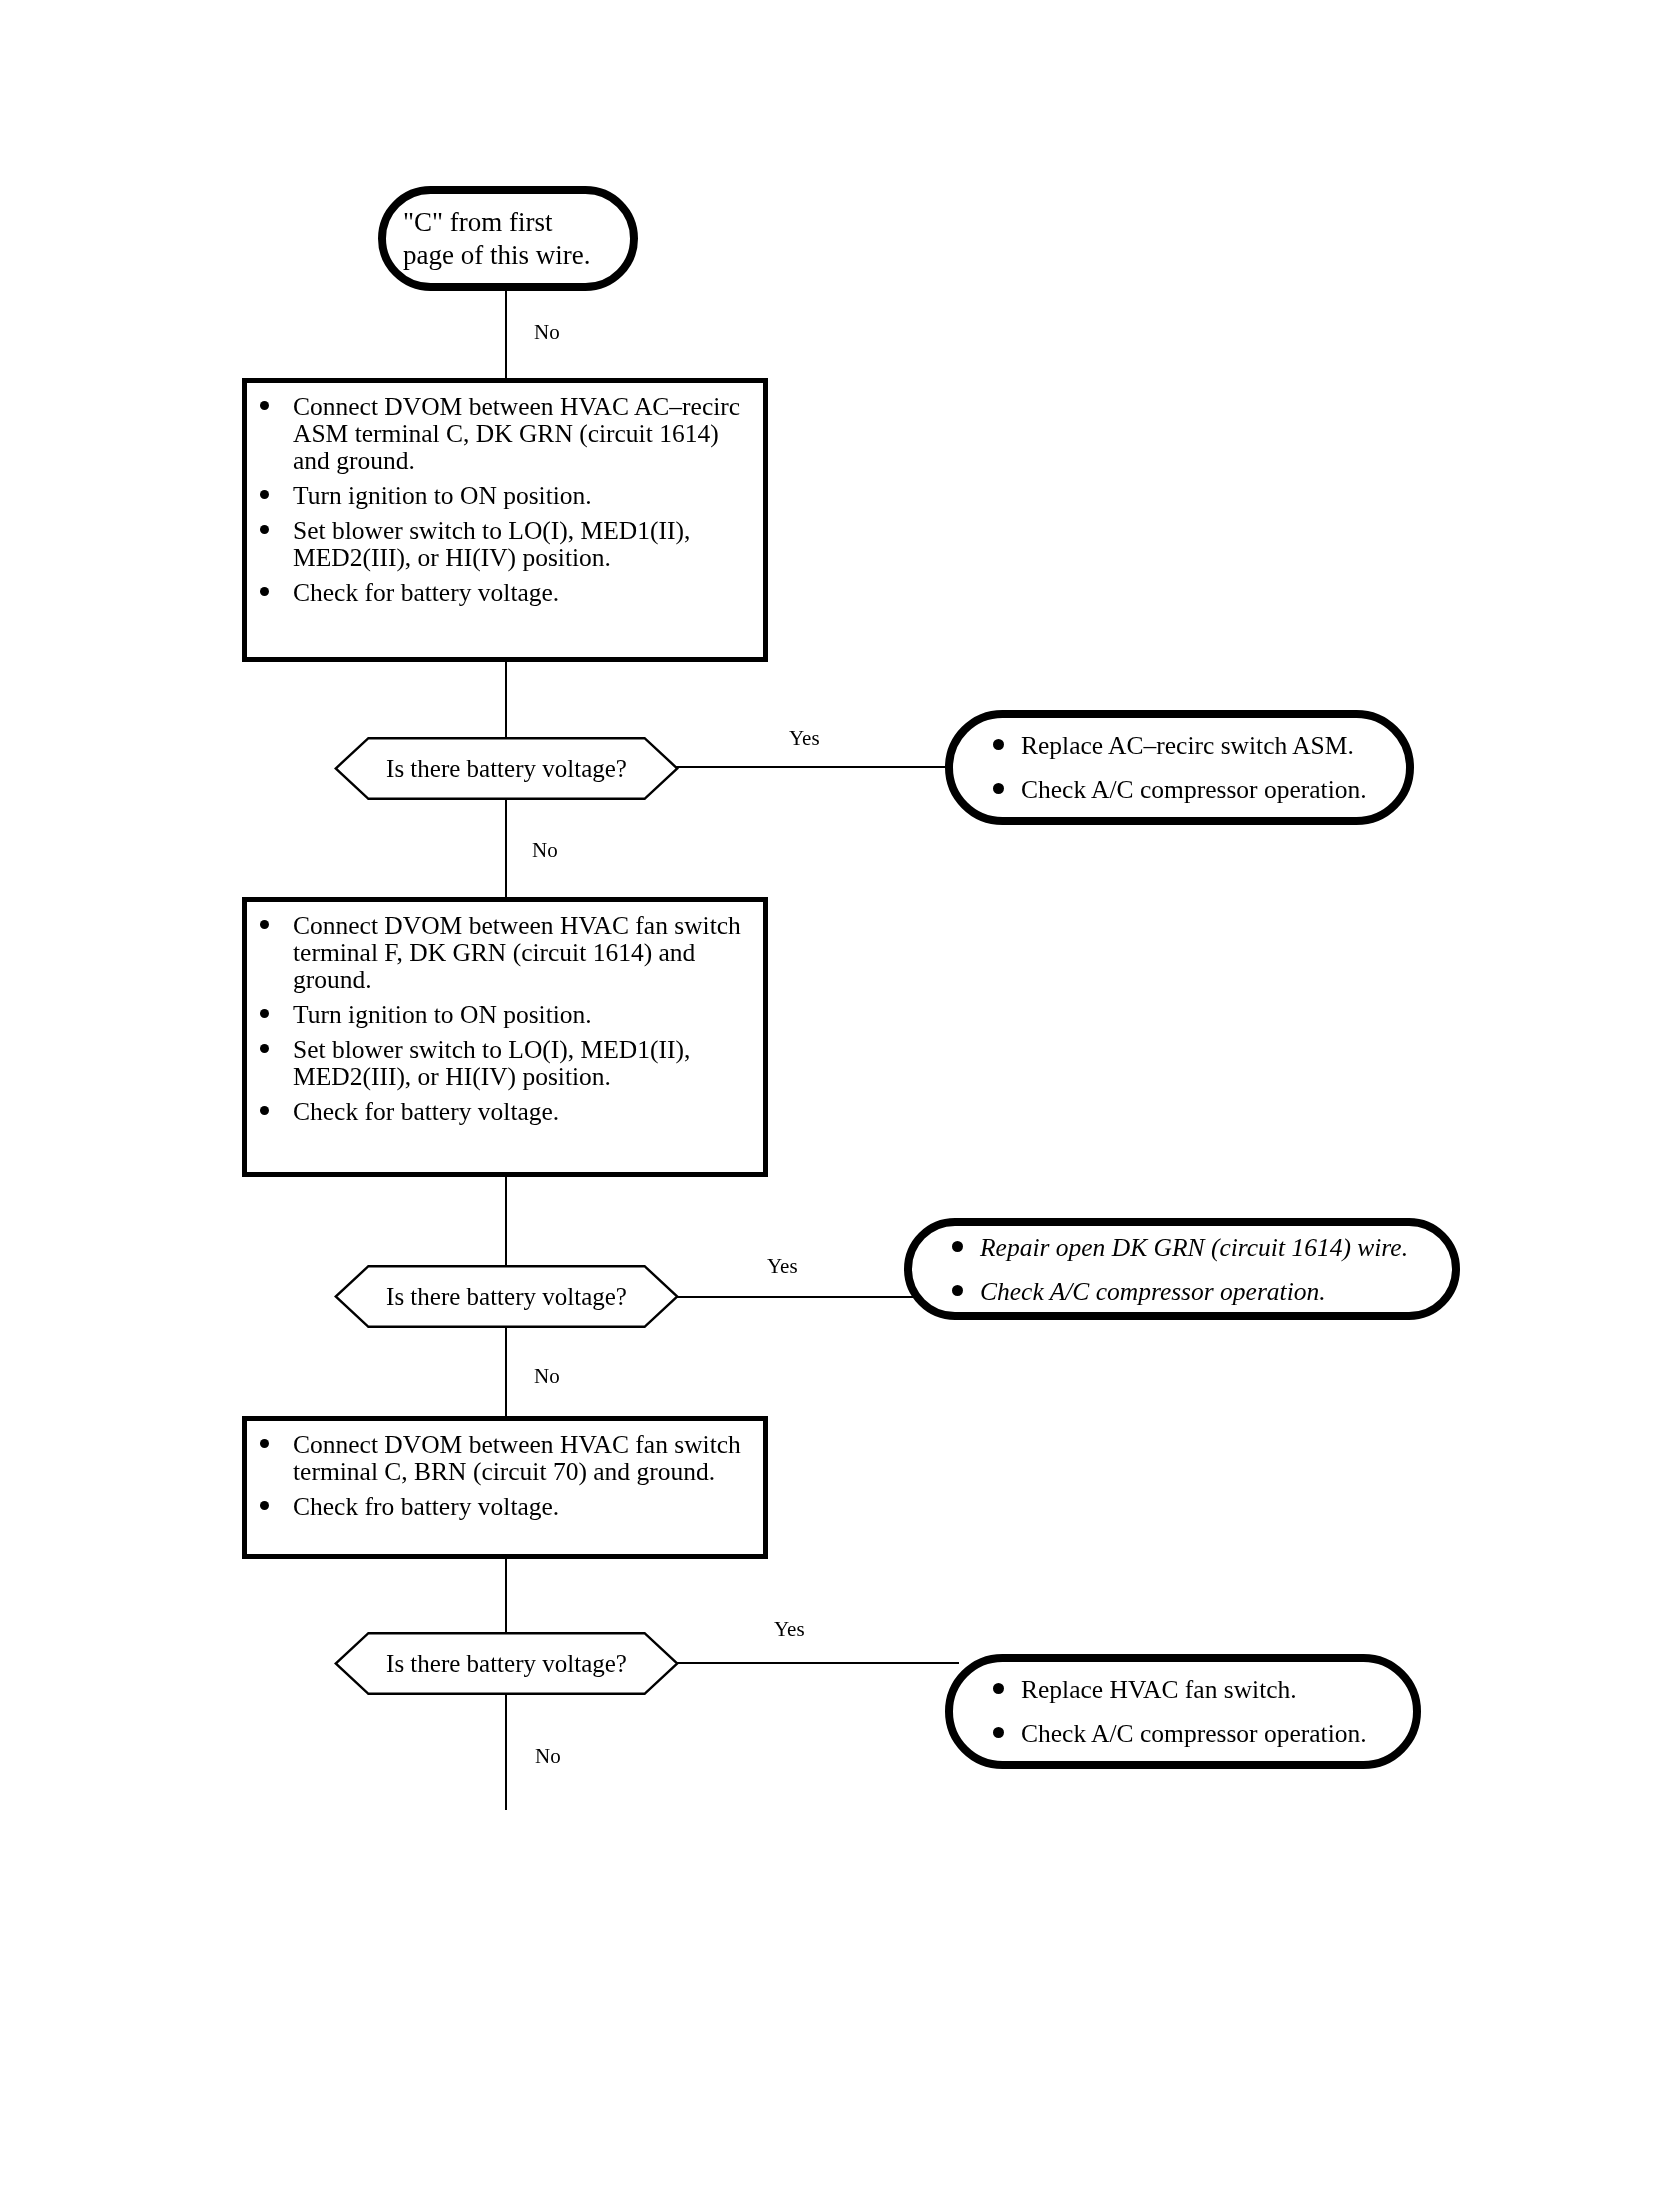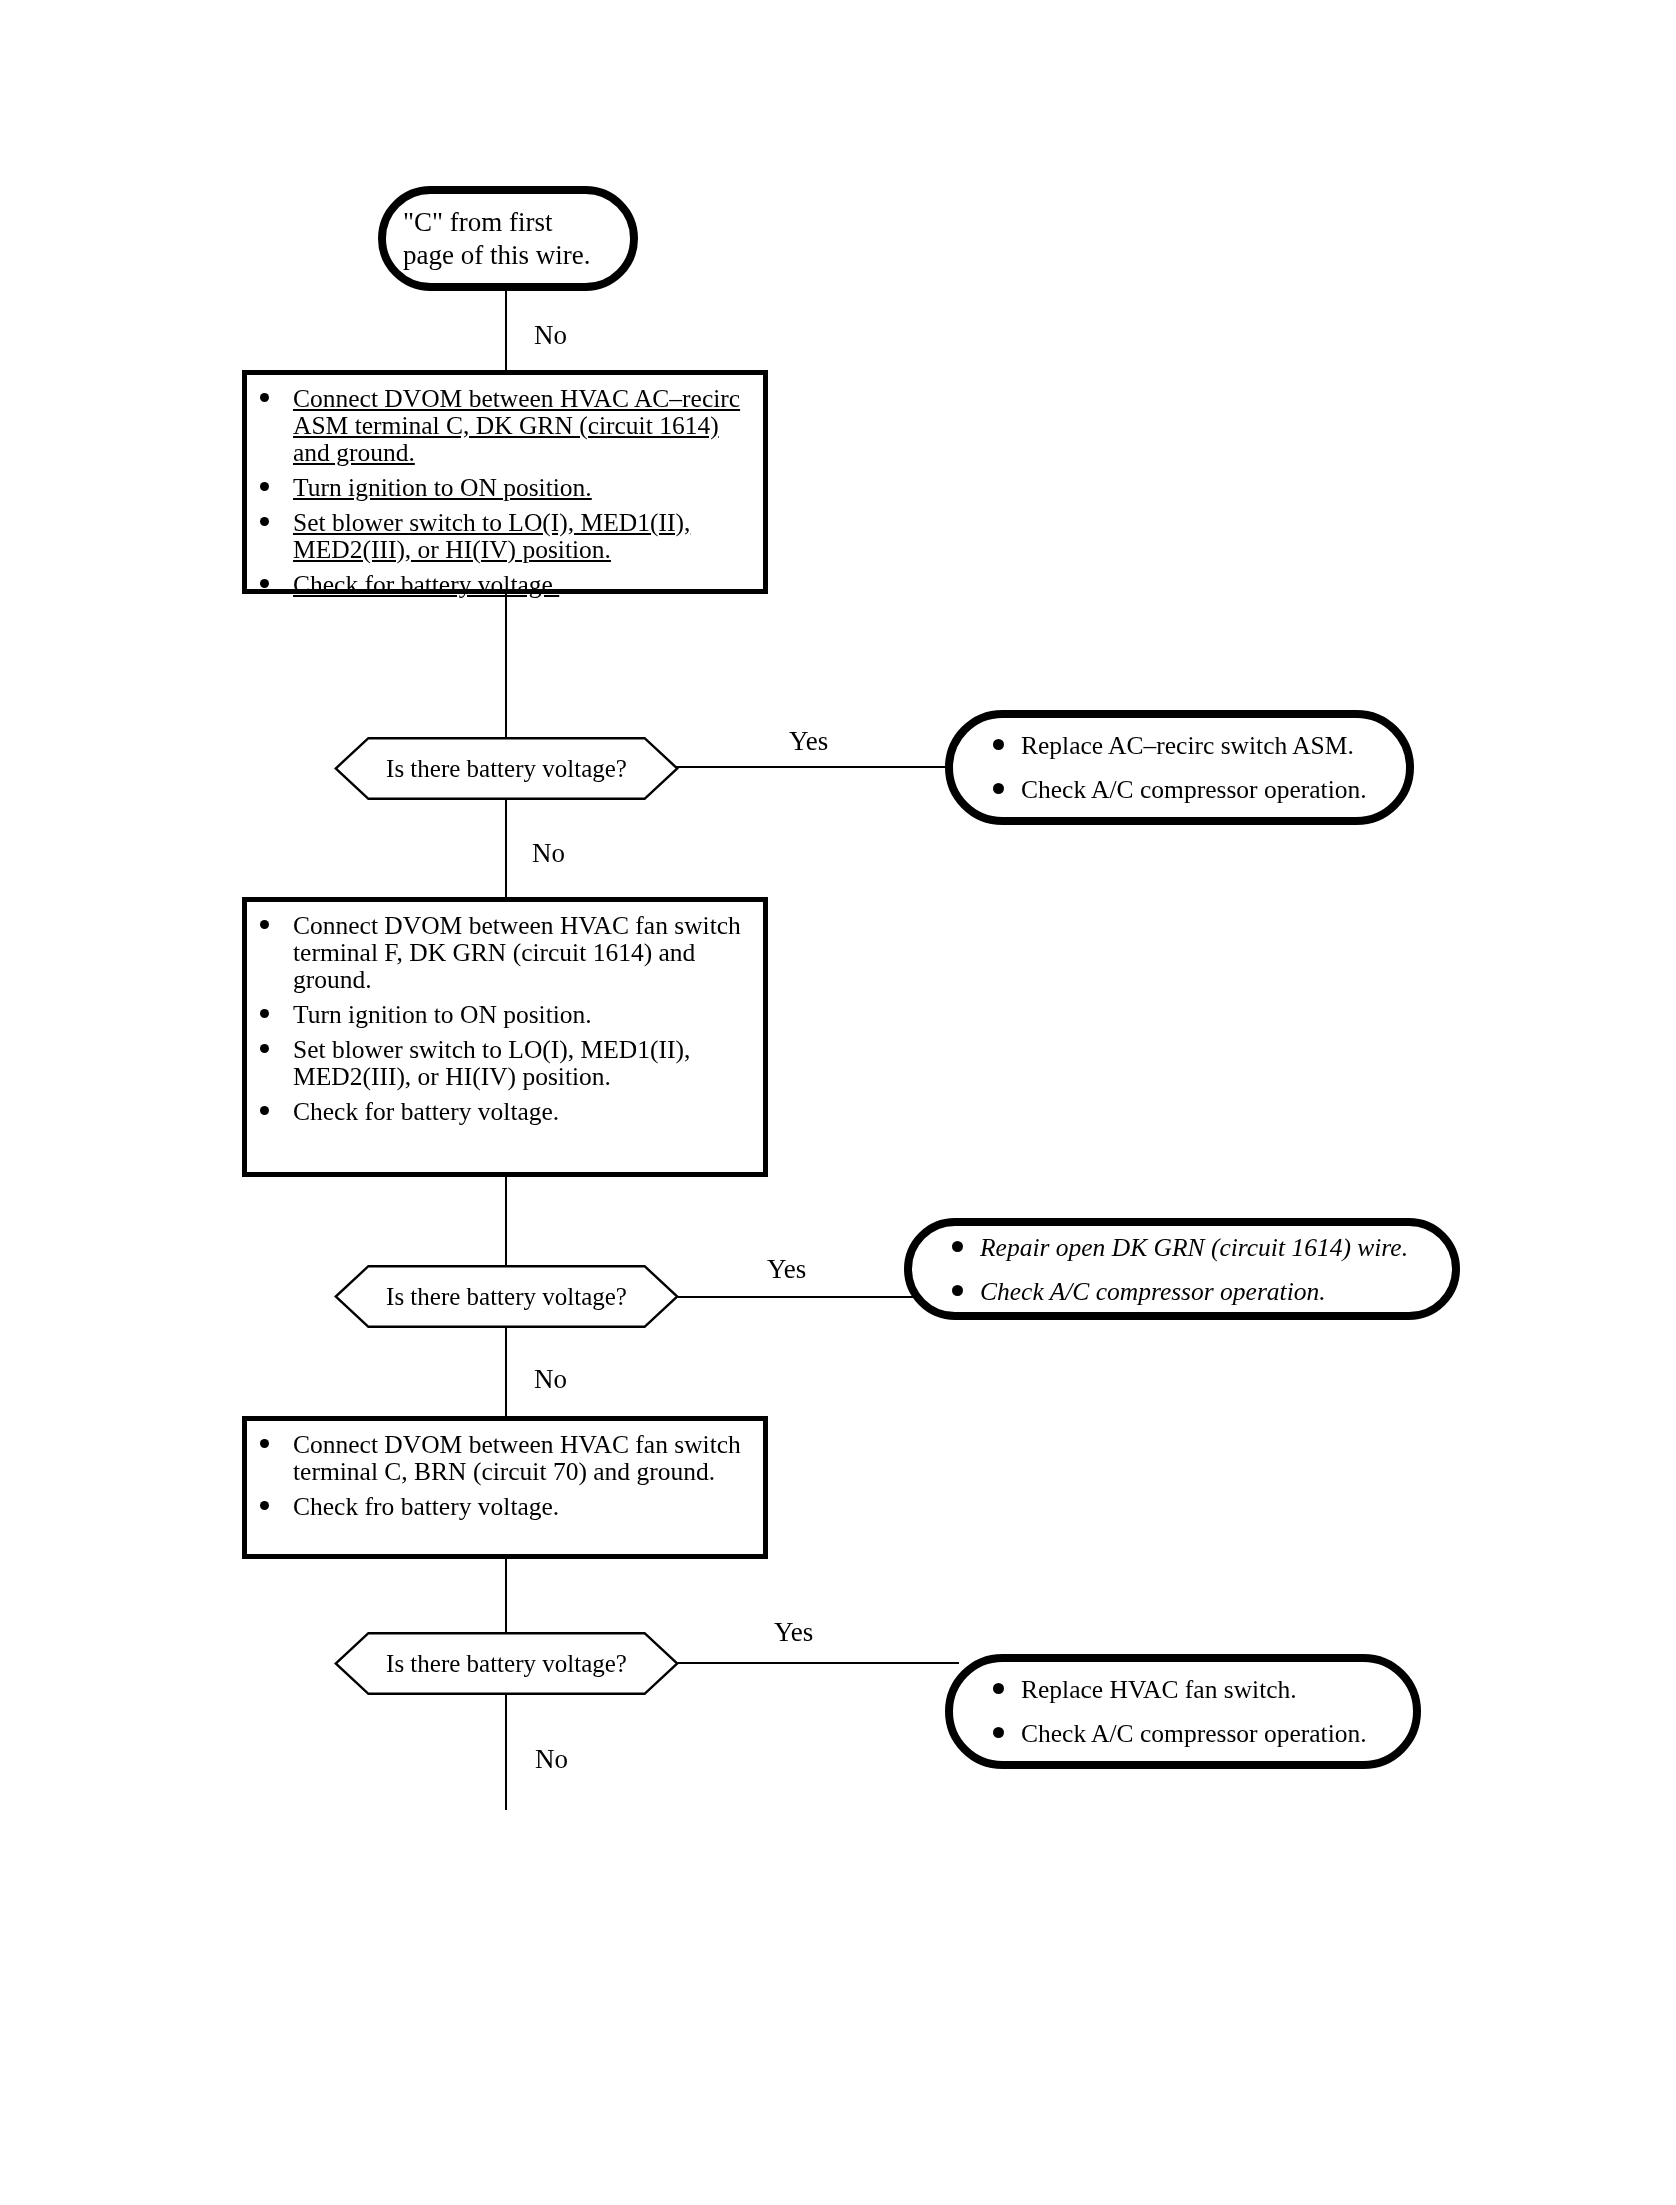--- a/index.html
+++ b/index.html
@@ -101,21 +101,21 @@
   .term-text {
     font-size: 27px;
     line-height: 33px;
   }
   .start-term .term-text { padding-left: 17px; }
   .end-term .term-text { padding-left: 24px; font-size: 25.5px; line-height: 32px; }
 
   
   .edge-label {
     position: absolute;
-    font-size: 27px;
+    font-size: 21px;
     line-height: 1;
     z-index: 2;
   }
 </style>
 </head>
 <body>
 
 <div class="canvas">
 
   <div class="vline" style="left:505px; top:278px; height:1532px;"></div>
@@ -132,21 +132,21 @@
   </div>
 
   <div class="edge-label" style="left:534px; top:322px;">No</div>
   <div class="edge-label" style="left:789px; top:728px;">Yes</div>
   <div class="edge-label" style="left:532px; top:840px;">No</div>
   <div class="edge-label" style="left:767px; top:1256px;">Yes</div>
   <div class="edge-label" style="left:534px; top:1366px;">No</div>
   <div class="edge-label" style="left:774px; top:1619px;">Yes</div>
   <div class="edge-label" style="left:535px; top:1746px;">No</div>
 
-  <div class="process" style="left:242px; top:370px; width:526px; height:224px;text-decoration:underline;">
+  <div class="process" style="left:242px; top:378px; width:526px; height:284px;">
     <ul class="bullets">
       <li>Connect DVOM between HVAC AC–recirc ASM terminal C, DK GRN (circuit 1614) and ground.</li>
       <li>Turn ignition to ON position.</li>
       <li>Set blower switch to LO(I), MED1(II), MED2(III), or HI(IV) position.</li>
       <li>Check for battery voltage.</li>
     </ul>
   </div>
 
   <div class="decision" style="left:334px; top:737px;">
     <svg viewBox="0 0 568 104">

